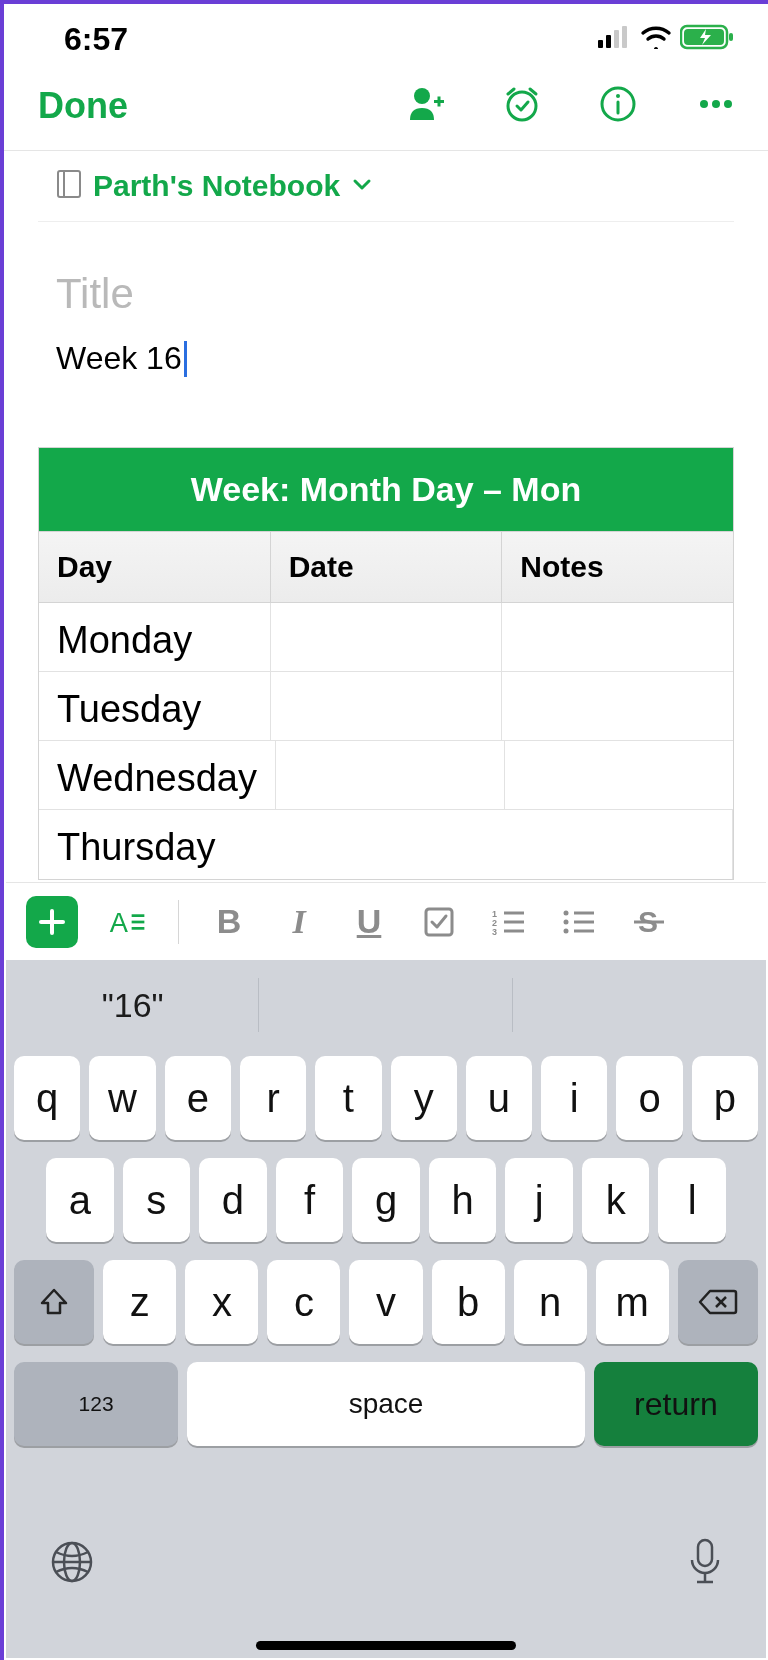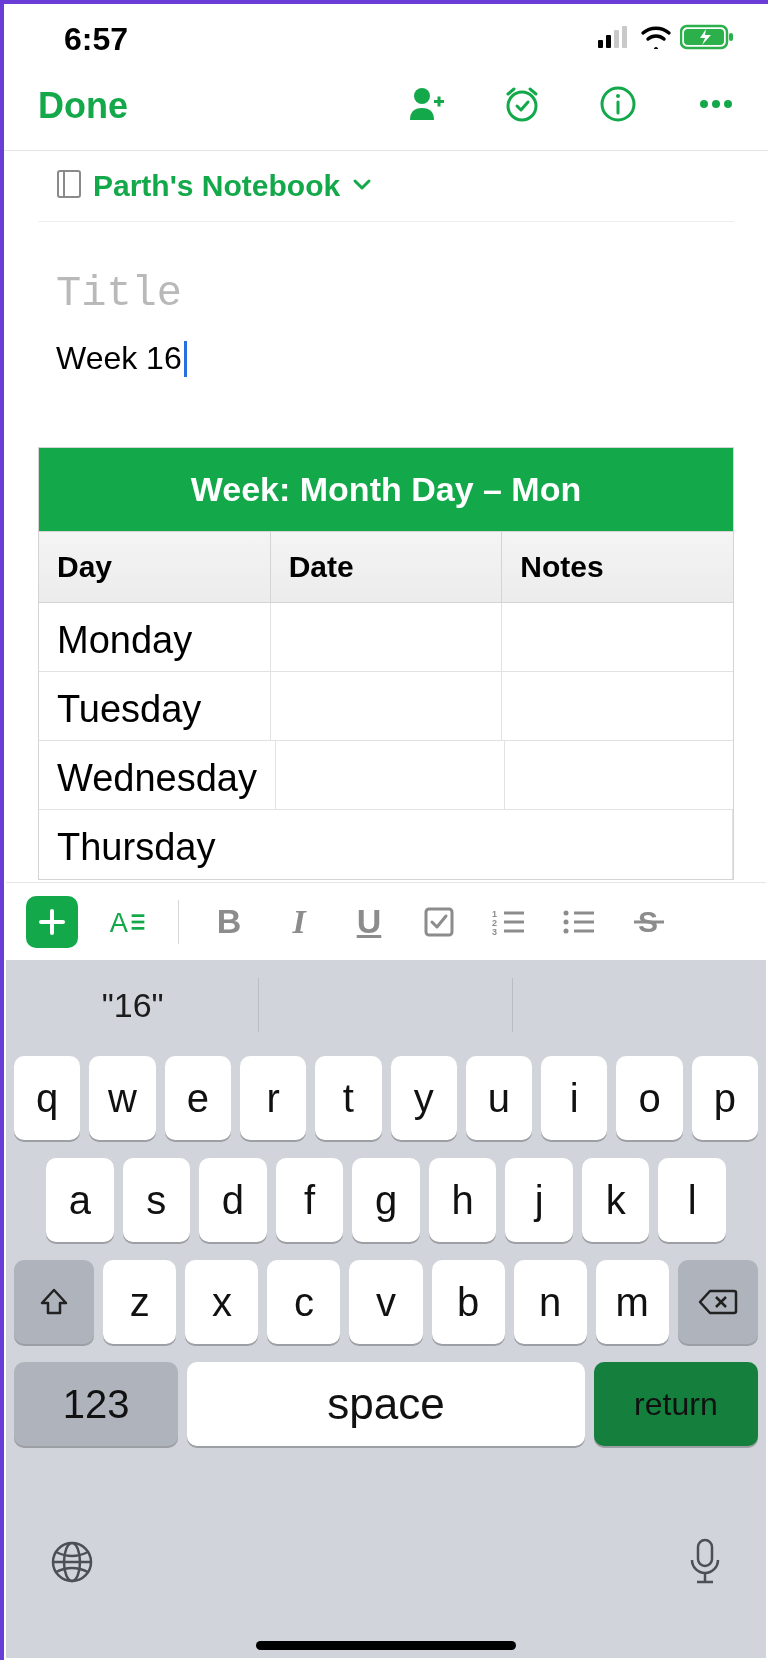--- a/index.html
+++ b/index.html
@@ -69,21 +69,20 @@
 
   
   .editor-area {
     padding: 34px 34px 0 34px;
   }
   .title-input {
     color: #b9b9b9;
     font-size: 42px;
     font-weight: 400;
     margin: 14px 0 22px 18px;
-    font-family: Liberation Mono, monospace;
   }
   .body-text {
     font-size: 32px;
     margin-left: 18px;
     margin-bottom: 60px;
     display: inline-flex;
     align-items: center;
   }
   .cursor {
     display: inline-block;
@@ -200,23 +199,23 @@
     flex: 1;
     height: 84px;
     background: #fff;
     border-radius: 10px;
     box-shadow: 0 2px 0 rgba(0,0,0,0.25);
     display:flex; align-items:center; justify-content:center;
     font-size: 40px;
     color: #111;
   }
   .key.fn { background:#aeb3bc; }
-  .key.space { flex: 4.6; font-size:44px; }
+  .key.space { flex: 4.6; font-size:28px; }
   .key.ret { flex: 1.9; background:#15803d; font-size:32px; }
-  .key.num { flex: 1.9; background:#aeb3bc; font-size:40px; }
+  .key.num { flex: 1.9; background:#aeb3bc; font-size:21px; }
   .row2 { padding: 0 32px; }
   .row3 .key.fn { flex: 1.1; }
 
   .bottom-bar {
     display:flex;
     justify-content: space-between;
     align-items:center;
     padding: 20px 42px 6px 42px;
     flex:1;
   }

